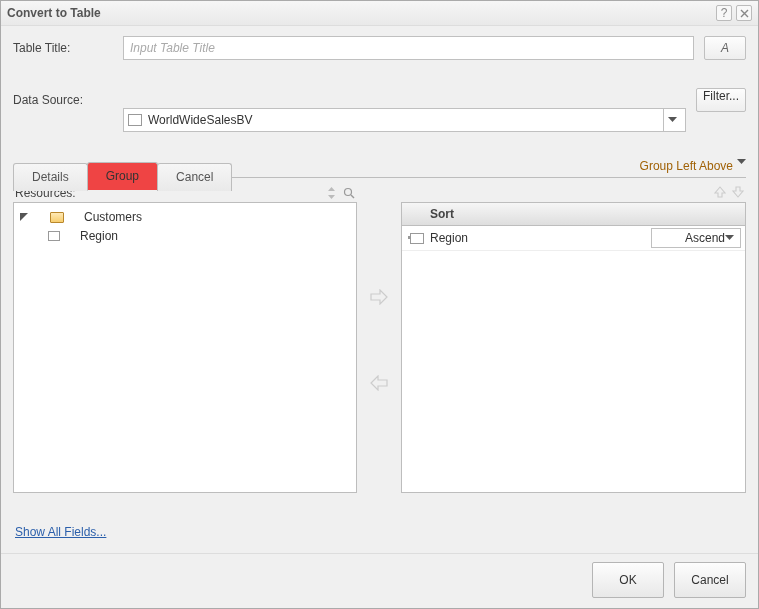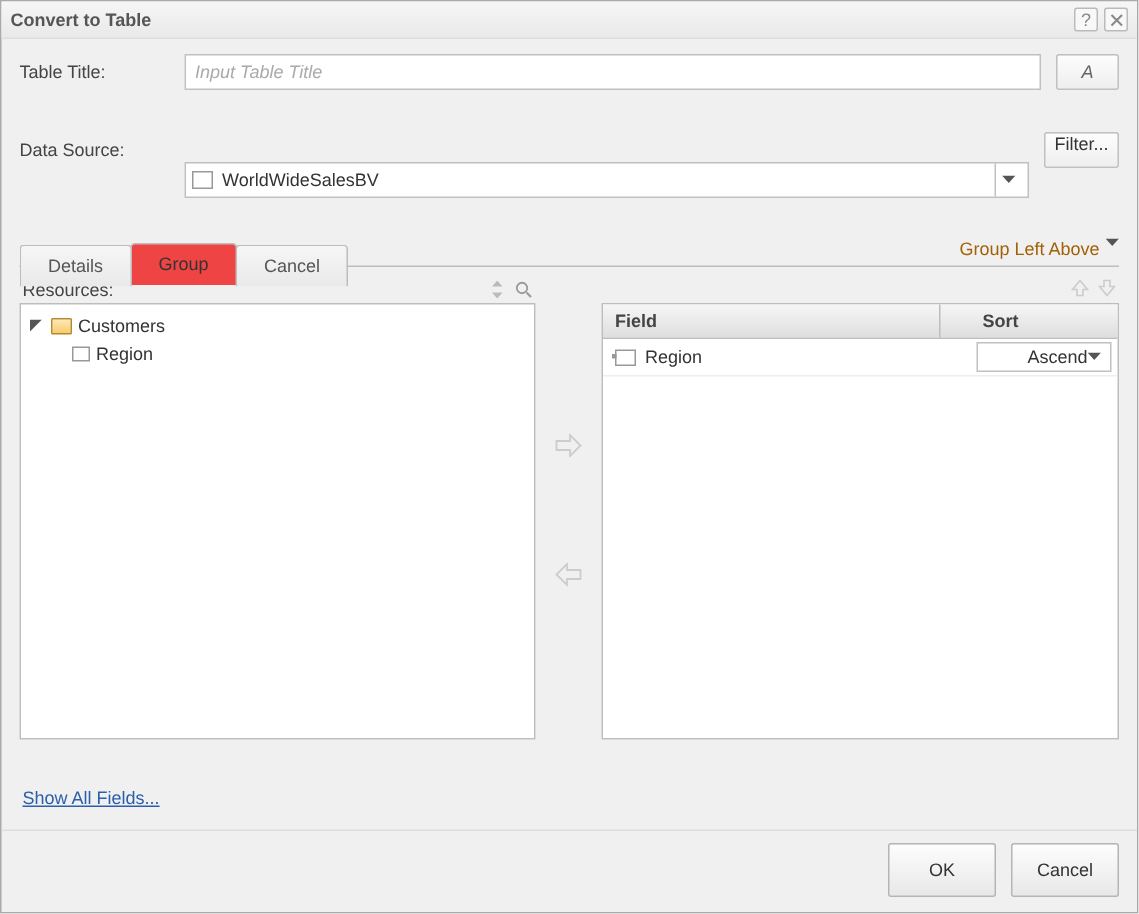--- a/index.html
+++ b/index.html
@@ -23,21 +23,21 @@
   .tabs-row { display: flex; align-items: flex-end; border-bottom: 1px solid #bdbdbd; margin-top: 8px; position: relative; }
   .tab { padding: 6px 18px 7px 18px; border: 1px solid #bdbdbd; border-bottom: none; background: linear-gradient(#f6f6f6,#e9e9e9); color: #555; cursor: pointer; margin-right: -1px; border-radius: 3px 3px 0 0; position: relative; top: 14px; }
   .tab.active { background: #ef4444; border-bottom: 1px solid #f0f0f0; font-weight: normal; color: #333; }
   .tabs-right { margin-left: auto; display: flex; align-items: flex-start; padding-bottom: 4px; color: #a16207; }
   .tabs-right .dd { margin-left: 4px; cursor: pointer; color: #555; }
   .mid { display: flex; flex: 1; margin-top: 8px; gap: 8px; min-height: 0; }
   .left-pane { width: 344px; display: flex; flex-direction: column; }
   .pane-header { display: flex; align-items: center; justify-content: space-between; padding: 0 2px 2px 2px; color: #444; text-align: center; }
   .pane-header-icons { display: flex; gap: 6px; color: #999; }
   .tree-box { flex: 1; border: 1px solid #bdbdbd; background: #fff; padding: 6px; overflow: auto; }
-  .tree-node { display: flex; align-items: center; gap: 4px; padding: 1px 0; }
+  .tree-node { display: flex; align-items: center; gap: 20px; padding: 1px 0; }
   .tree-caret { width: 10px; color: #555; cursor: pointer; }
   .tree-folder { width: 14px; height: 11px; border: 1px solid #b9872b; background: linear-gradient(#ffe9b5,#f7cd6e); border-radius: 1px; }
   .tree-item-icon { width: 12px; height: 10px; border: 1px solid #999; background: #fff; }
   .tree-children { margin-left: 28px; margin-top: 3px; }
   .arrows-col { width: 28px; display: flex; flex-direction: column; align-items: center; justify-content: center; gap: 70px; color: #ccc; }
   .arrow-btn { cursor: default; }
   .right-pane { flex: 1; display: flex; flex-direction: column; }
   .right-icons { display: flex; justify-content: flex-end; gap: 6px; color: #ccc; padding: 0 2px 2px 0; height: 16px; }
   .grid-box { flex: 1; border: 1px solid #bdbdbd; background: #fff; display: flex; flex-direction: column; }
   .grid-head { display: flex; background: linear-gradient(#f6f6f6,#dedede); border-bottom: 1px solid #bdbdbd; }
@@ -171,21 +171,20 @@
               </svg>
           </span>
           <span>
             <svg width="12" height="12" viewBox="0 0 12 12">
                 <path d="M6 11 L1 5 L4 5 L4 1 L8 1 L8 5 L11 5 Z" fill="none" stroke="#ccc" stroke-width="1.1"></path>
               </svg>
           </span>
         </div>
         <div class="grid-box">
           <div class="grid-head">
-            <div class="gh-field">Field</div>
             <div class="gh-sort">Sort</div>
           </div>
           <div class="grid-row">
             <div class="gr-field">
               <span class="fi"></span>
               <span>Region</span>
             </div>
             <div class="gr-sort">
               <div class="sel">
                 <span>Ascend</span>

